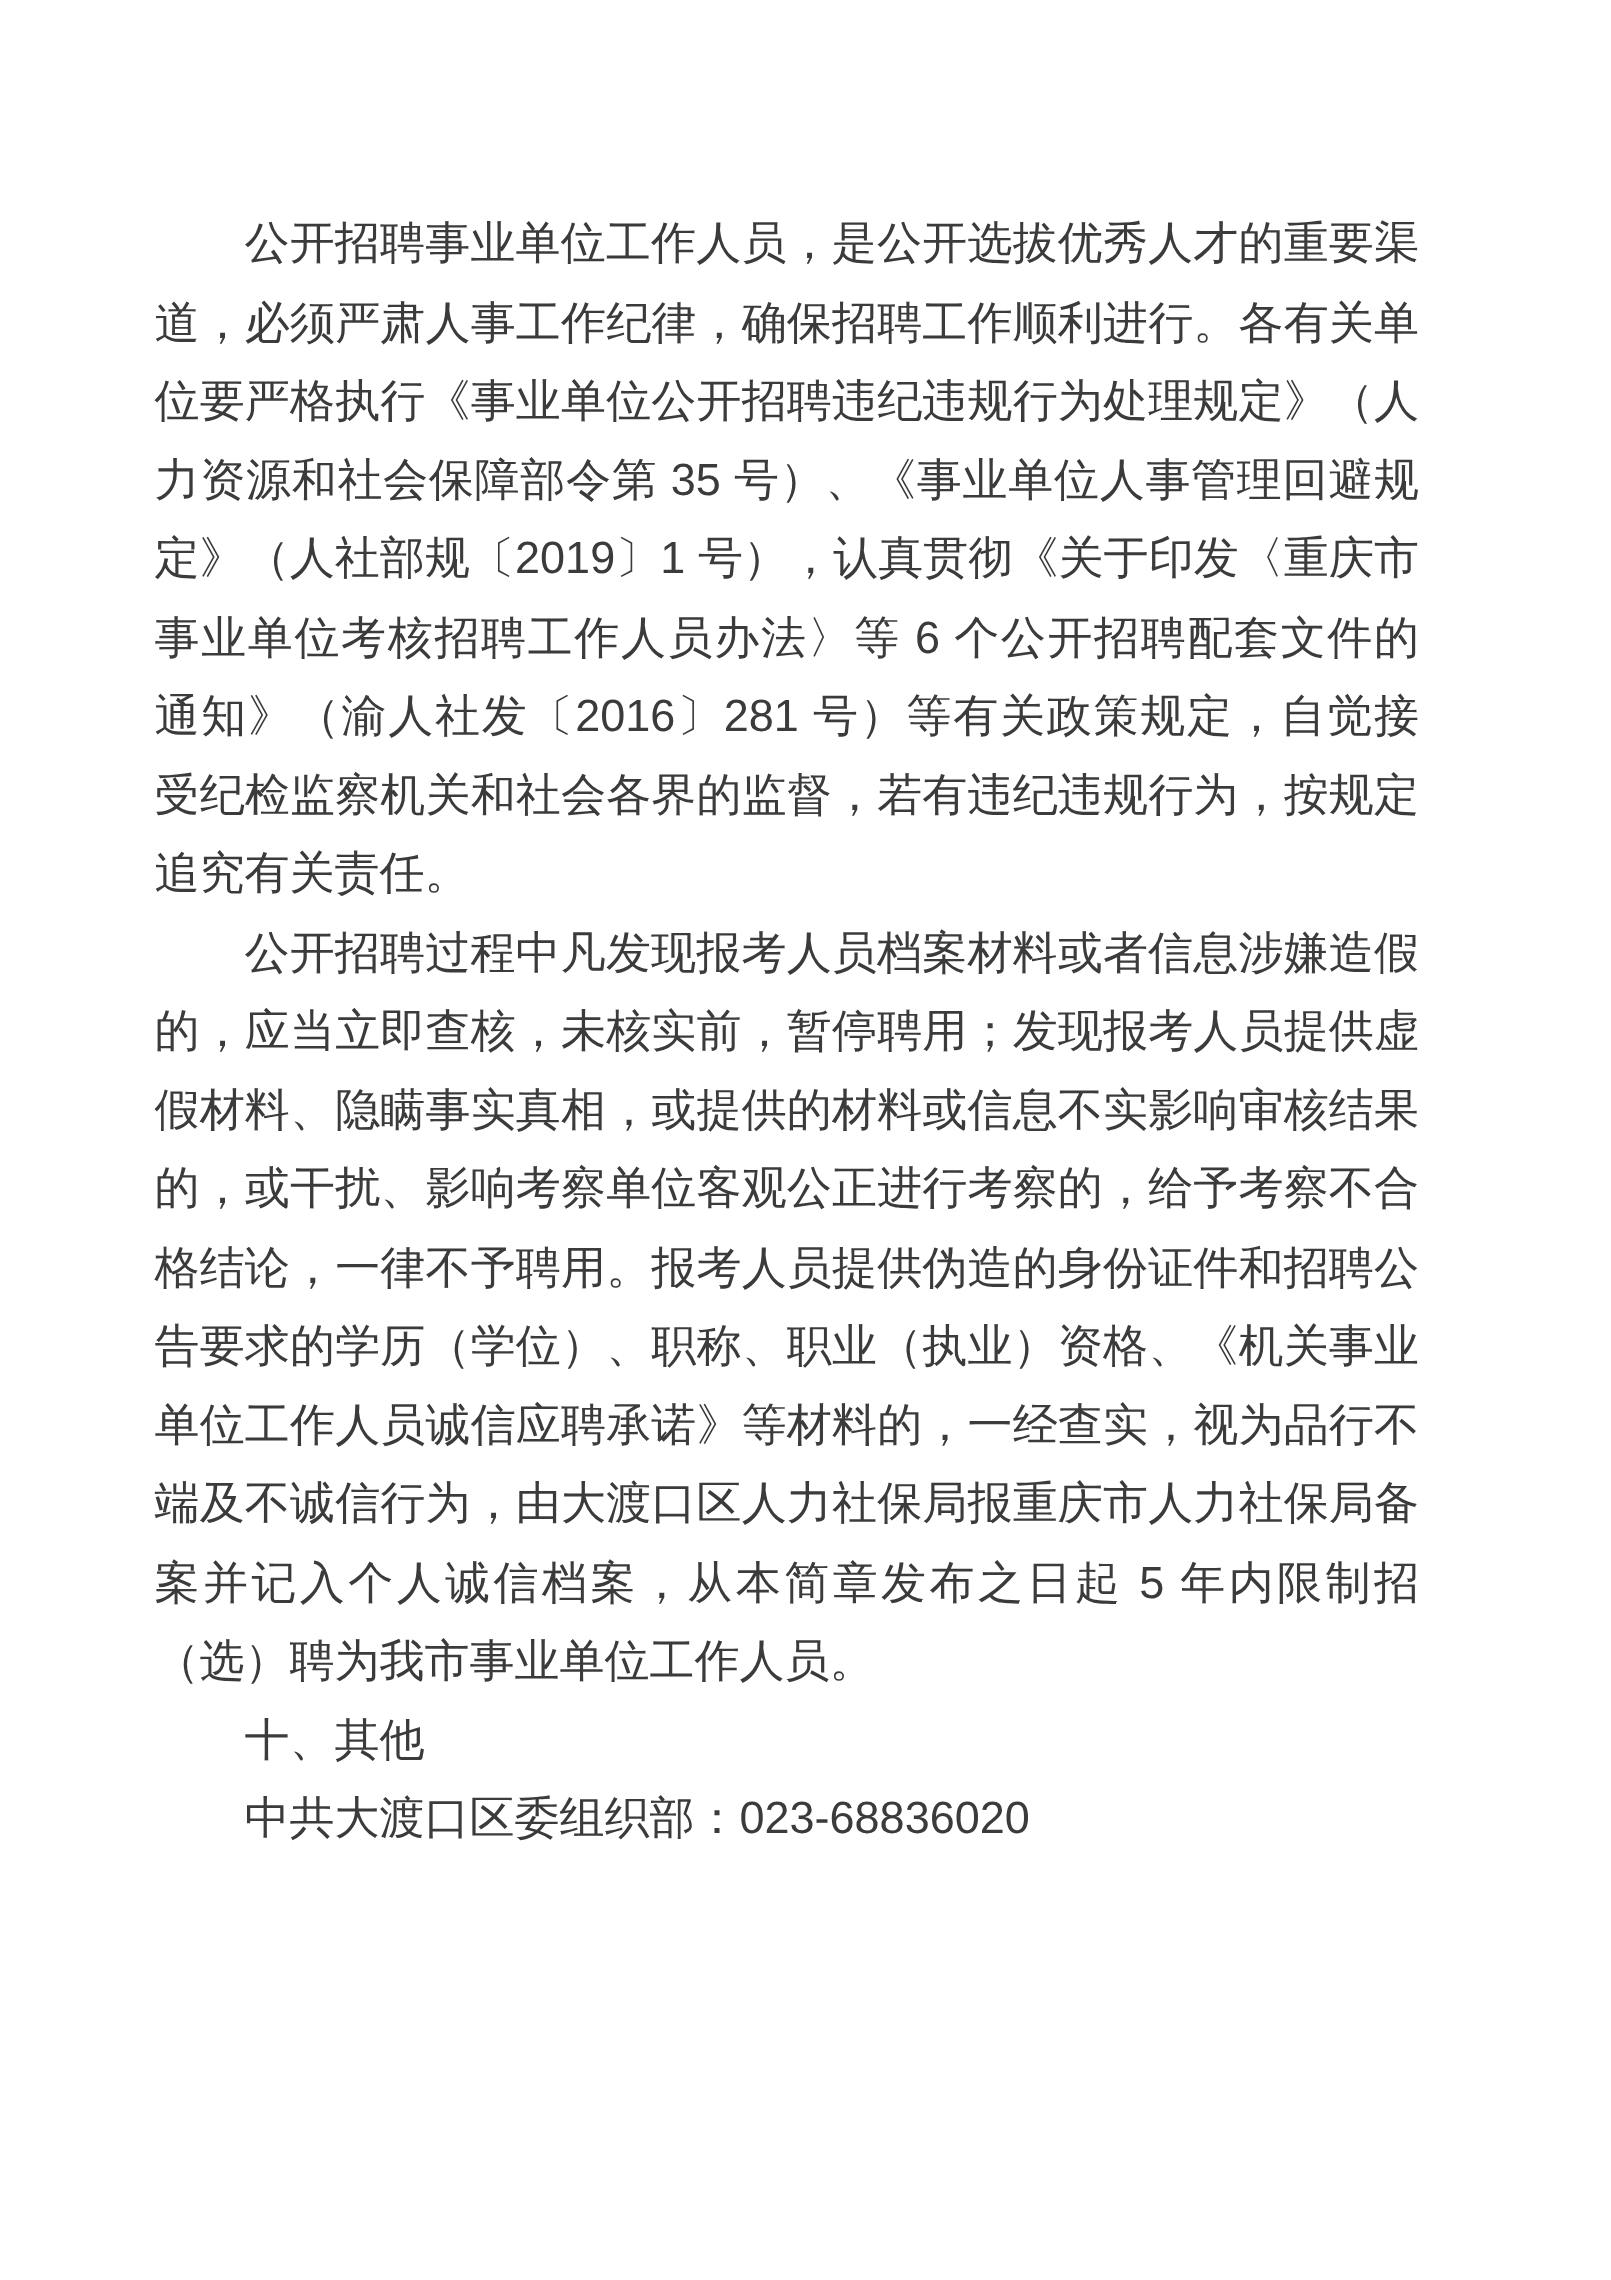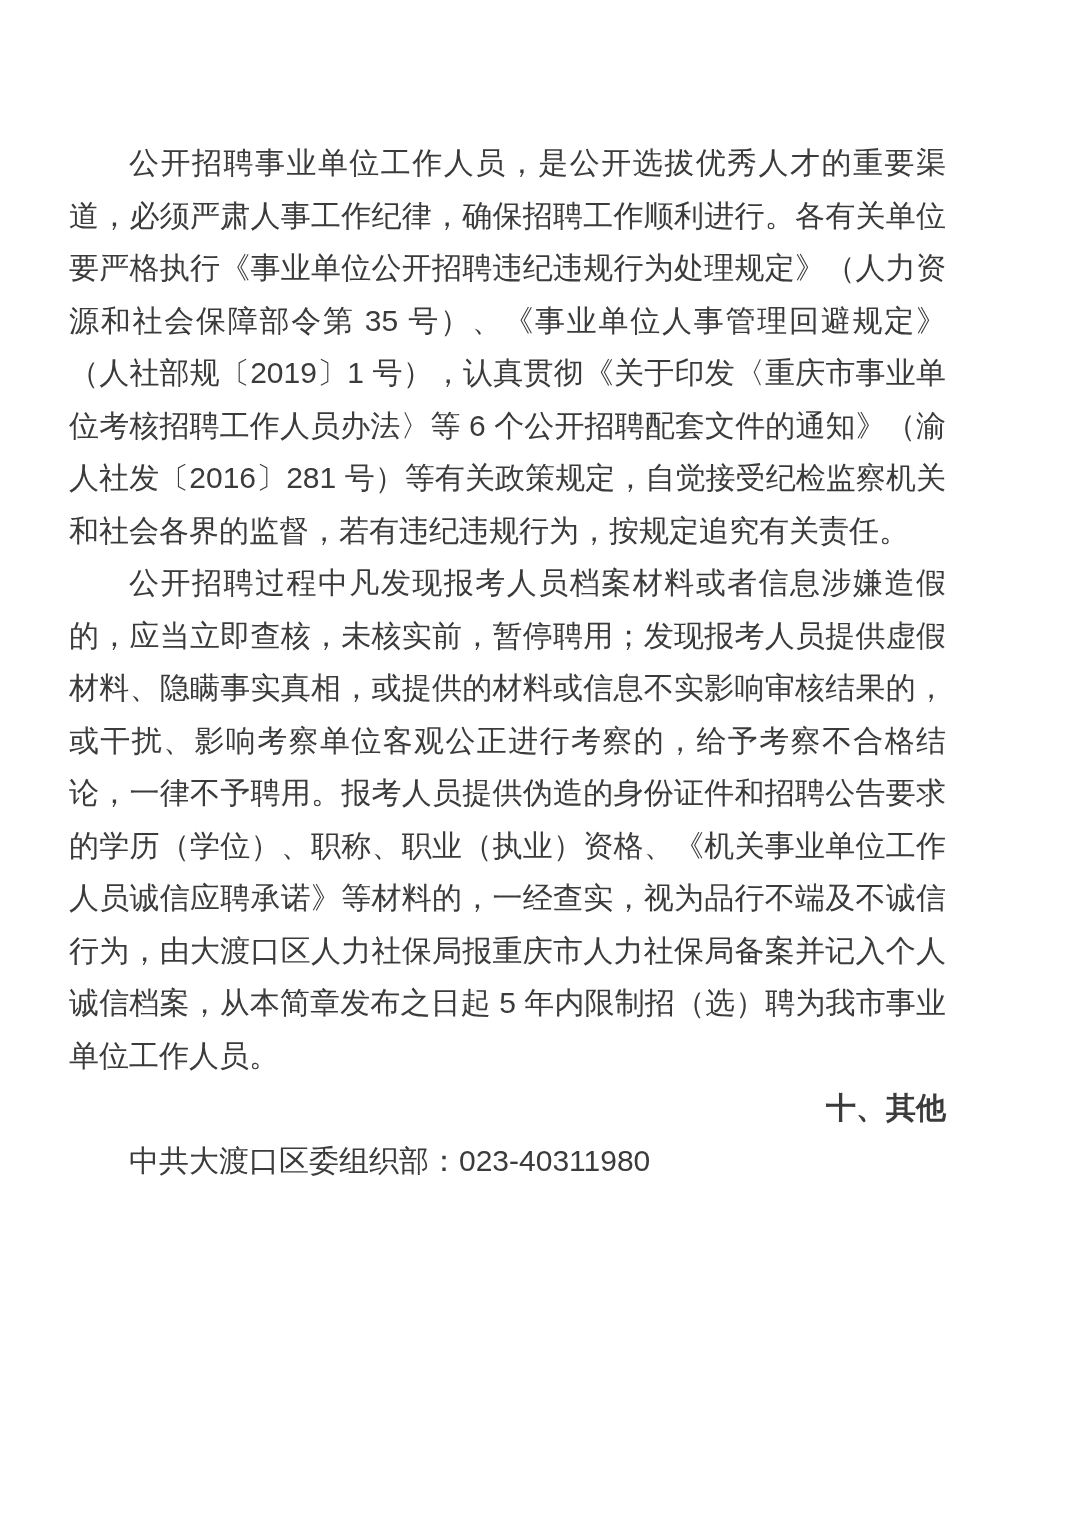--- a/index.html
+++ b/index.html
@@ -5,41 +5,41 @@
   html, body {
     margin: 0;
     padding: 0;
     background: #ffffff;
   }
   .page {
     position: relative;
     width: 1074px;
     height: 1520px;
     box-sizing: border-box;
-    padding: 137px 128px 0 69px;
+    padding: 137px 128px 0 103px;
     background: #ffffff;
     color: #3b3b3b;
     font-family: "Liberation Sans", "DejaVu Sans", sans-serif;
     font-size: 30px;
     line-height: 52.5px;
     overflow: hidden;
   }
   .para {
     margin: 0;
     padding: 0;
     text-align: justify;
     text-indent: 2em;
     word-break: break-word;
   }
   .heading {
-    font-weight: bold;
-    text-align: right;
+    font-weight: normal;
+    text-align: left;
   }
 </style>
 </head>
 <body>
 
 <main class="page" style="background: rgb(255, 255, 255); color: rgb(59, 59, 59);">
   <p class="para">公开招聘事业单位工作人员，是公开选拔优秀人才的重要渠道，必须严肃人事工作纪律，确保招聘工作顺利进行。各有关单位要严格执行《事业单位公开招聘违纪违规行为处理规定》（人力资源和社会保障部令第 35 号）、《事业单位人事管理回避规定》（人社部规〔2019〕1 号），认真贯彻《关于印发〈重庆市事业单位考核招聘工作人员办法〉等 6 个公开招聘配套文件的通知》（渝人社发〔2016〕281 号）等有关政策规定，自觉接受纪检监察机关和社会各界的监督，若有违纪违规行为，按规定追究有关责任。</p>
   <p class="para">公开招聘过程中凡发现报考人员档案材料或者信息涉嫌造假的，应当立即查核，未核实前，暂停聘用；发现报考人员提供虚假材料、隐瞒事实真相，或提供的材料或信息不实影响审核结果的，或干扰、影响考察单位客观公正进行考察的，给予考察不合格结论，一律不予聘用。报考人员提供伪造的身份证件和招聘公告要求的学历（学位）、职称、职业（执业）资格、《机关事业单位工作人员诚信应聘承诺》等材料的，一经查实，视为品行不端及不诚信行为，由大渡口区人力社保局报重庆市人力社保局备案并记入个人诚信档案，从本简章发布之日起 5 年内限制招（选）聘为我市事业单位工作人员。</p>
   <p class="para heading">十、其他</p>
-  <p class="para">中共大渡口区委组织部：023-40311980</p>
+  <p class="para">中共大渡口区委组织部：023-68836020</p>
 </main>
 
 </body></html>

